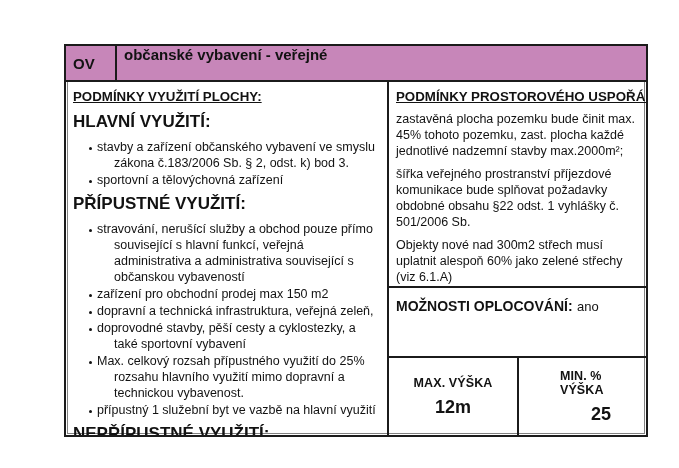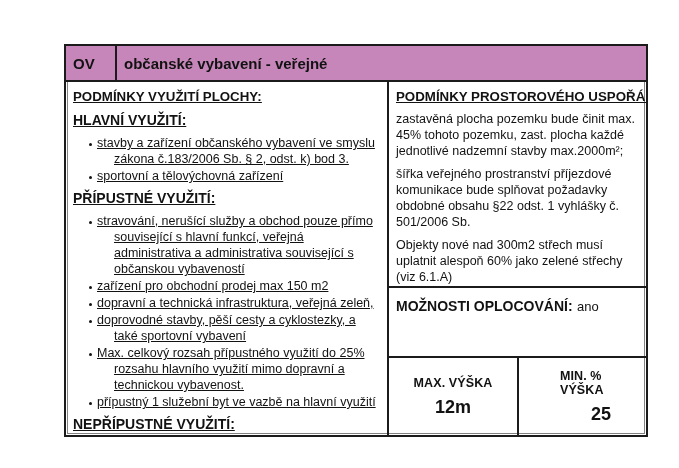--- a/index.html
+++ b/index.html
@@ -38,34 +38,32 @@
     border-right: 2px solid #1b1b1b;
     display: flex;
     align-items: center;
     padding-left: 7px;
     font-weight: 700;
     font-size: 15px;
   }
   .title-cell {
     flex: 1;
     display: flex;
-    align-items: center;
     padding-left: 7px;
     font-weight: 700;
     font-size: 15px;
   }
   
   .body-row { flex: 1; display: flex; min-height: 0; }
   .left-cell {
     width: 323px;
     flex: 0 0 323px;
     border-right: 2px solid #1b1b1b;
     padding: 7px 8px 4px 7px;
     overflow: hidden;
-    text-decoration: underline;
   }
   .right-col { flex: 1; display: flex; flex-direction: column; min-width: 0; }
   .spatial-cell {
     height: 206px;
     flex: 0 0 206px;
     border-bottom: 2px solid #1b1b1b;
     padding: 7px 6px 4px 7px;
     overflow: hidden;
   }
   .fencing-cell {
@@ -90,21 +88,21 @@
   
   .heading {
     font-weight: 700;
     font-size: 13.3px;
     text-decoration: underline;
     margin-bottom: 8px;
     white-space: nowrap;
   }
   .subheading {
     font-weight: 700;
-    font-size: 14px;
+    font-size: 17px;
     margin: 6px 0 7px;
   }
   .list { margin-bottom: 2px; }
   .li {
     position: relative;
     padding-left: 41px;
     text-indent: -17px;
     font-size: 12.5px;
     line-height: 1.28;
     margin-bottom: 1px;

